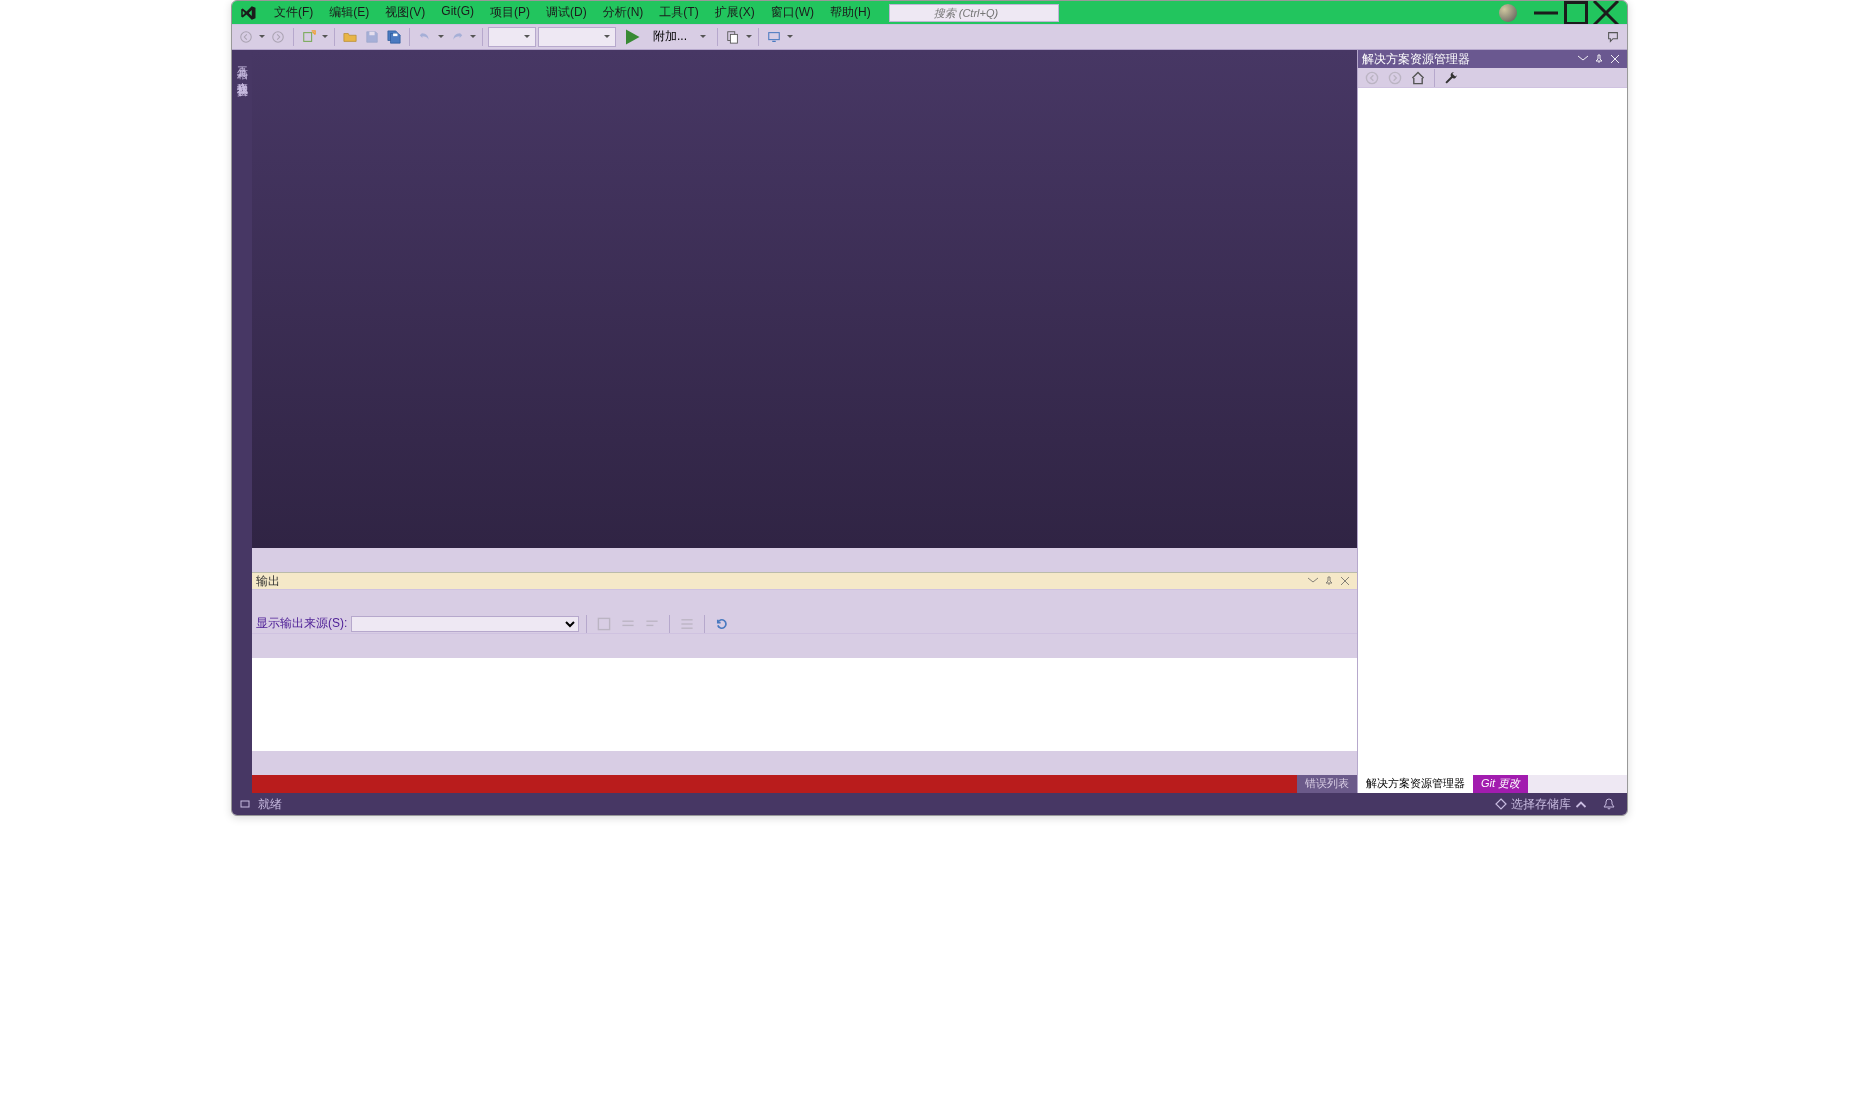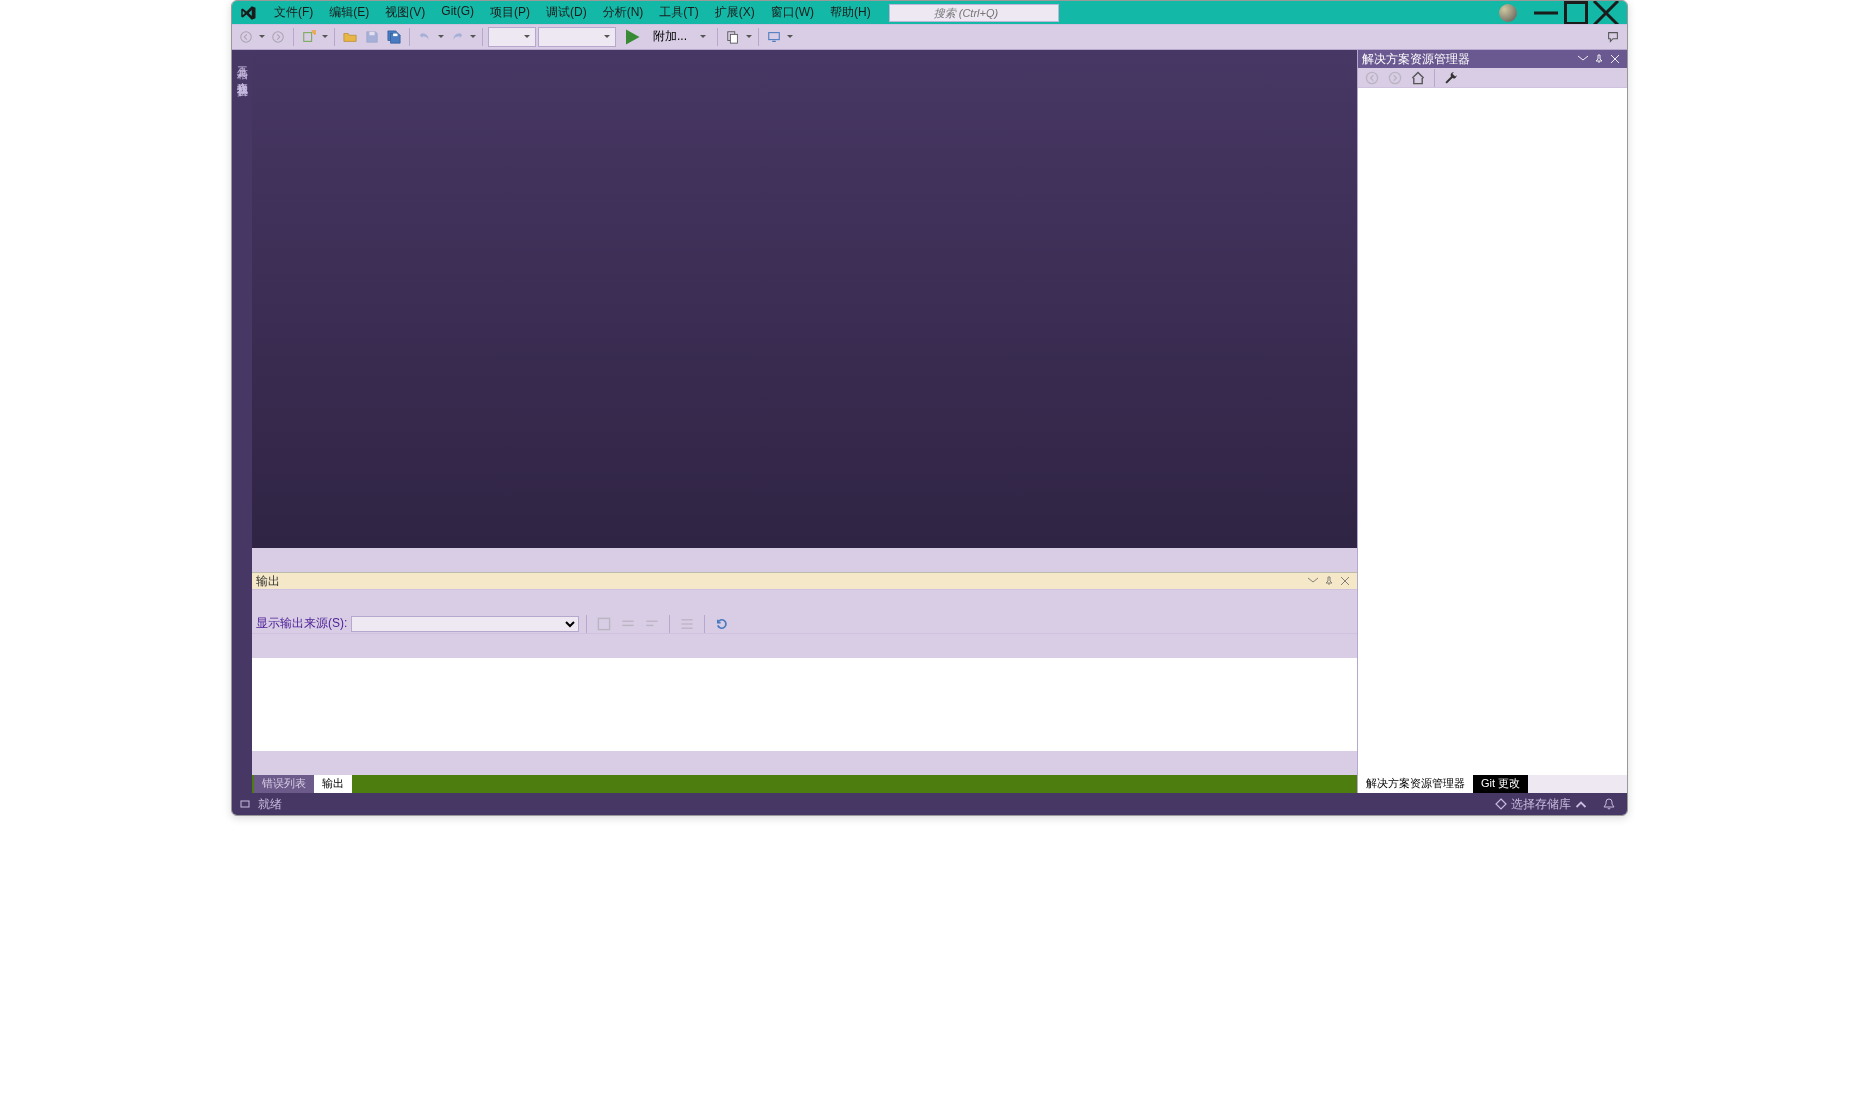--- a/index.html
+++ b/index.html
@@ -1,20 +1,20 @@
 <!DOCTYPE html>
 <html><head>
 <meta charset="utf-8">
 <style>
 * { margin:0; padding:0; box-sizing:border-box; font-family:"Segoe UI","Microsoft YaHei",sans-serif; font-size:12px; }
 html,body { width:100%; height:100%; background:#fff; }
 .outer { width:1397px; height:816px; margin:0 auto; border:1px solid #999; background:#d8cde4; display:flex; flex-direction:column; box-shadow:0 2px 8px rgba(0,0,0,.15); border-radius:6px; overflow:hidden; position:relative; }
 
 
-.titlebar { height:23px; background:#14b8a6; display:flex; align-items:center; padding:0 6px; }
+.titlebar { height:23px; background:#22c55e; display:flex; align-items:center; padding:0 6px; }
 .logo { width:20px; height:20px; display:flex; align-items:center; justify-content:center; margin-right:8px; }
 .logo svg { width:18px; height:18px; }
 .menu { display:flex; gap:0; }
 .menu-item { padding:2px 8px; cursor:default; color:#1b1b1b; white-space:nowrap; }
 .searchbox { margin-left:10px; width:170px; height:18px; background:#eee8f3; border:1px solid #c0b4d6; display:flex; align-items:center; padding:0 4px; }
 .searchbox input { flex:1; border:none; outline:none; background:transparent; font-size:11px; color:#666; font-style:italic;margin-left:40px; }
 .searchbox .mag { width:12px; height:12px; opacity:.6; }
 .title-spacer { flex:1; }
 .avatar { width:18px; height:18px; border-radius:50%; background:radial-gradient(circle at 30% 30%,#d0c8a0,#555); margin-right:14px; }
 .winbtn { width:30px; height:20px; display:flex; align-items:center; justify-content:center; color:#1b1b1b; }
@@ -47,36 +47,36 @@
 .panel-hdr .spacer { flex:1; }
 .hdrbtn { width:16px; height:14px; display:flex; align-items:center; justify-content:center; opacity:.7; }
 .hdrbtn svg { width:10px; height:10px; }
 
 .panel-toolbar { height:20px; background:#d8cde4; display:flex; align-items:center; padding:0 4px; gap:4px; border-bottom:1px solid #cfc2e0; }
 .panel-toolbar label { color:#4c1d95; }
 .panel-toolbar select { height:16px; width:228px; border:1px solid #b6a8cc; background:#eee8f3; font-size:11px; }
 .panel-body { height:93px; background:#fff; }
 
 
-.bottom-tabs { height:18px; background:#4d7c0f; display:flex; align-items:flex-end; padding-left:2px; gap:0; }
+.bottom-tabs { height:18px; background:#b91c1c; display:flex; align-items:flex-end; padding-left:2px; gap:0;flex-direction:column; }
 .btab { padding:1px 8px 2px; font-size:11px; color:#c8bbe0; background:#5a4a7a; cursor:default; }
 .btab.active { background:#fff; color:#000; }
 .btab.alt { background:#6b5a8a; color:#d8cde4; }
 
 
 .rightpanel { width:270px; display:flex; flex-direction:column; background:#fff; border-left:1px solid #b6a8cc; }
 .rp-hdr { height:18px; background:#6a5890; color:#fff; display:flex; align-items:center; padding:0 4px; }
 .rp-hdr .spacer { flex:1; }
 .rp-hdr .hdrbtn { opacity:.9; }
 .rp-toolbar { height:20px; background:#d8cde4; border-bottom:1px solid #cfc2e0; display:flex; align-items:center; padding:0 4px; gap:3px; }
 .rp-body { flex:1; background:#fff; }
 .rp-tabs { height:18px; background:#eee8f3; display:flex; }
 .rp-tab { padding:1px 8px 2px; font-size:11px; cursor:default; }
 .rp-tab.active { background:#fff; color:#000; }
-.rp-tab.alt { background:#000000; color:#fff; }
+.rp-tab.alt { background:#a21caf; color:#fff;font-style:italic; }
 
 
 .statusbar { height:22px; background:#473764; color:#c8bbe0; display:flex; align-items:center; padding:0 8px; gap:8px; font-size:11px; }
 .statusbar .spacer { flex:1; }
 .sbtn { display:flex; align-items:center; gap:4px; padding:0 4px; height:18px; }
 .sbtn svg { width:12px; height:12px; }
 .small { width:10px; height:10px; }
 </style>
 </head>
 <body>

